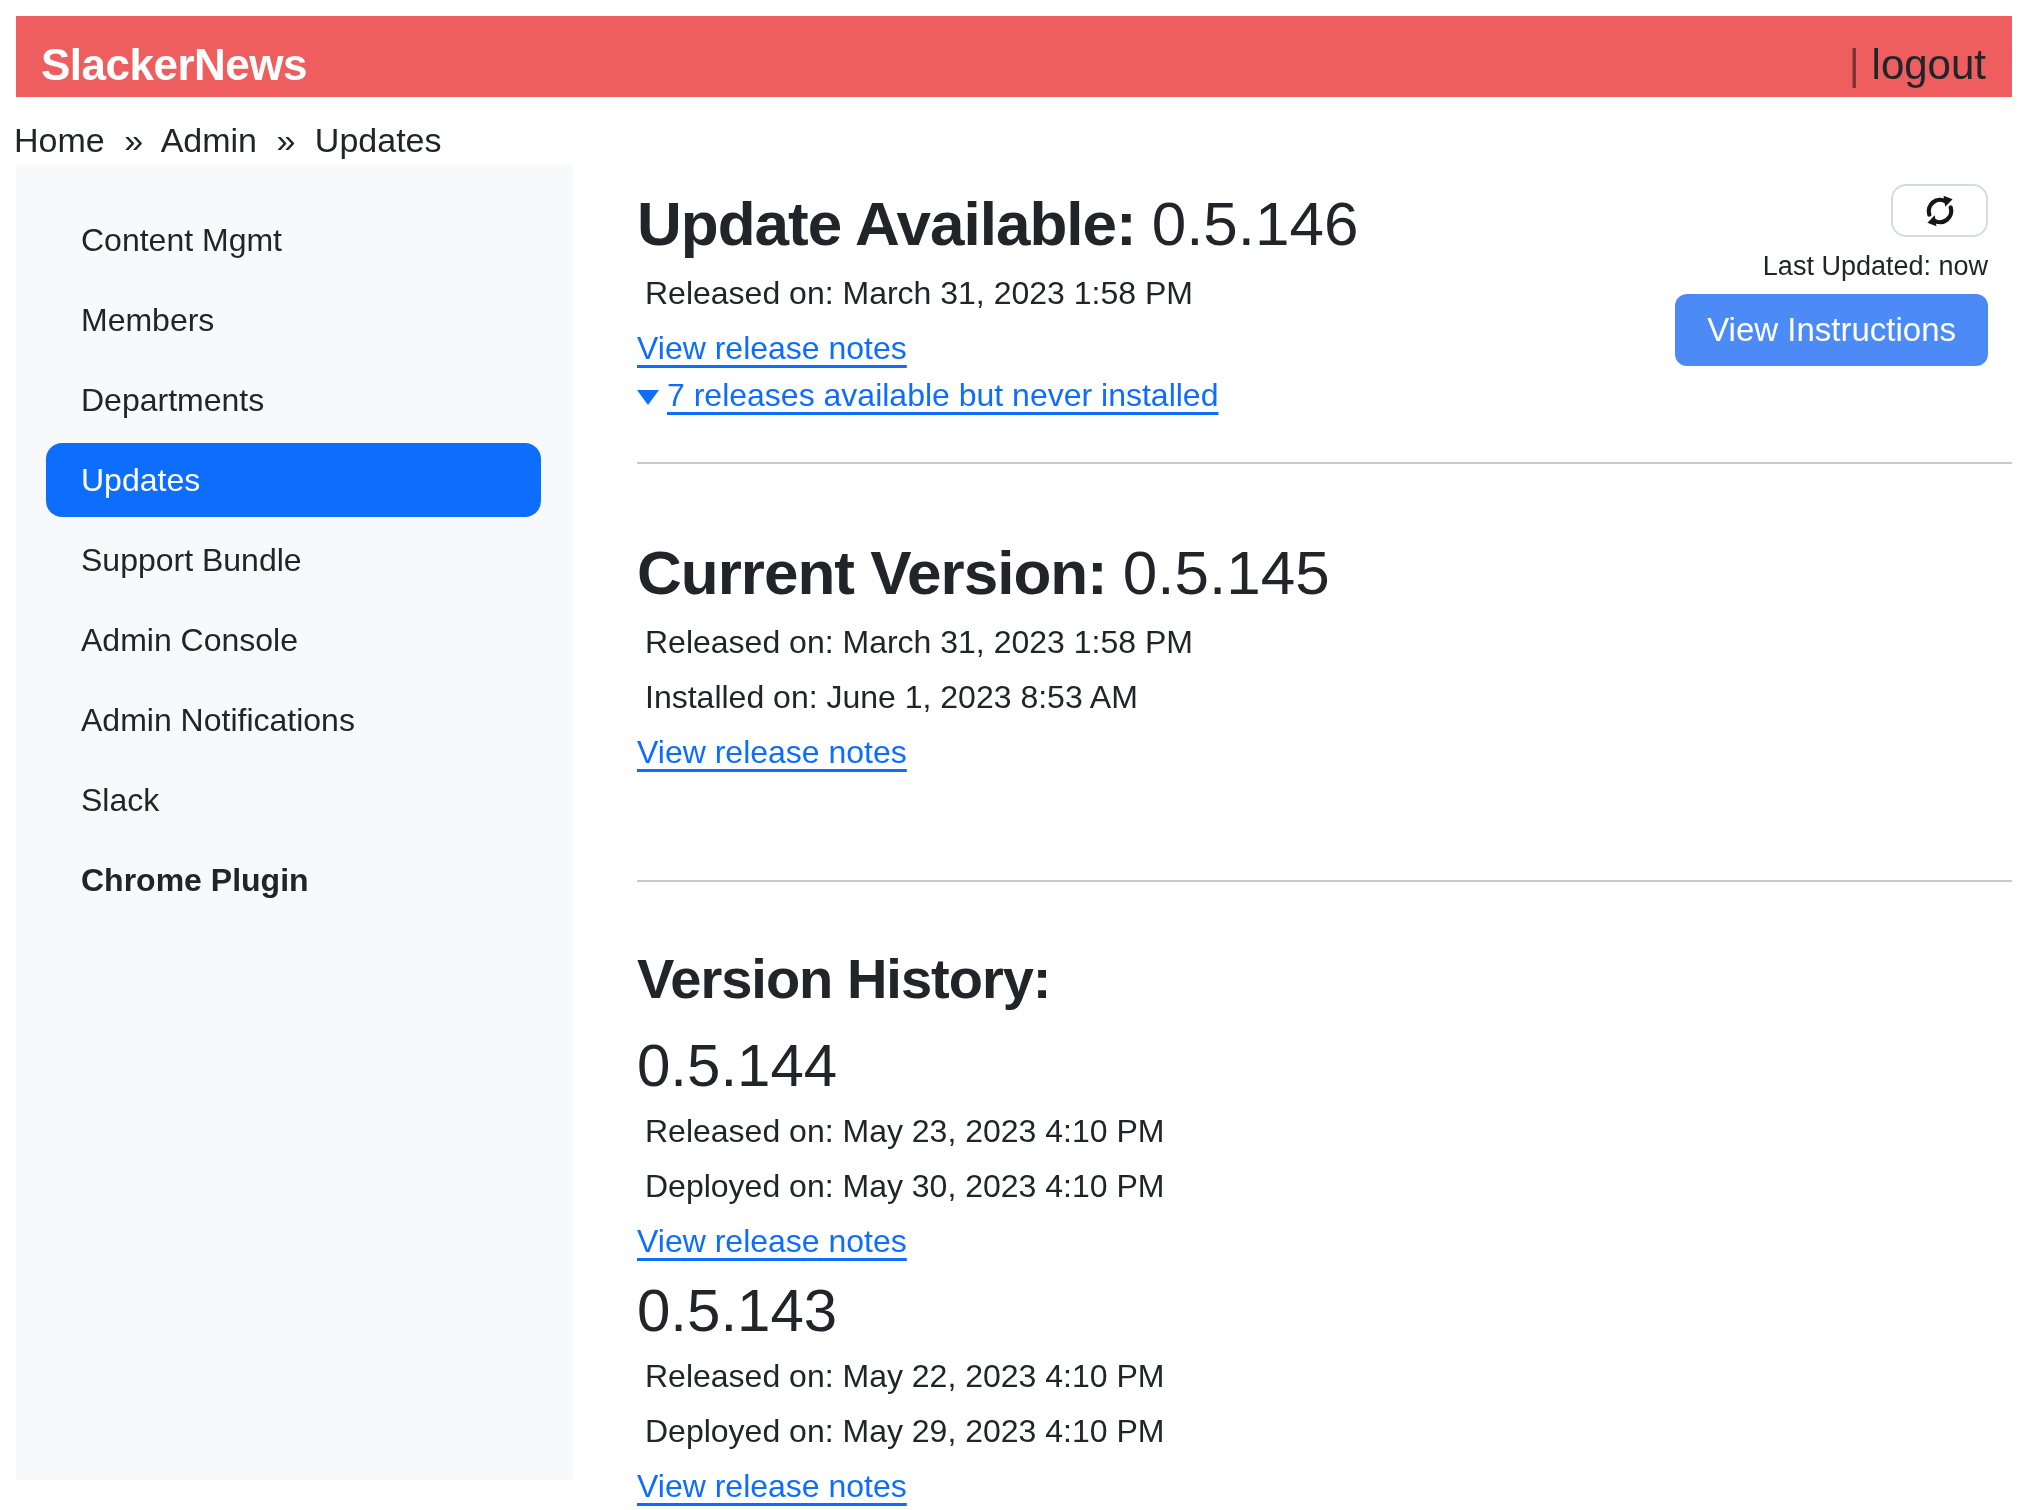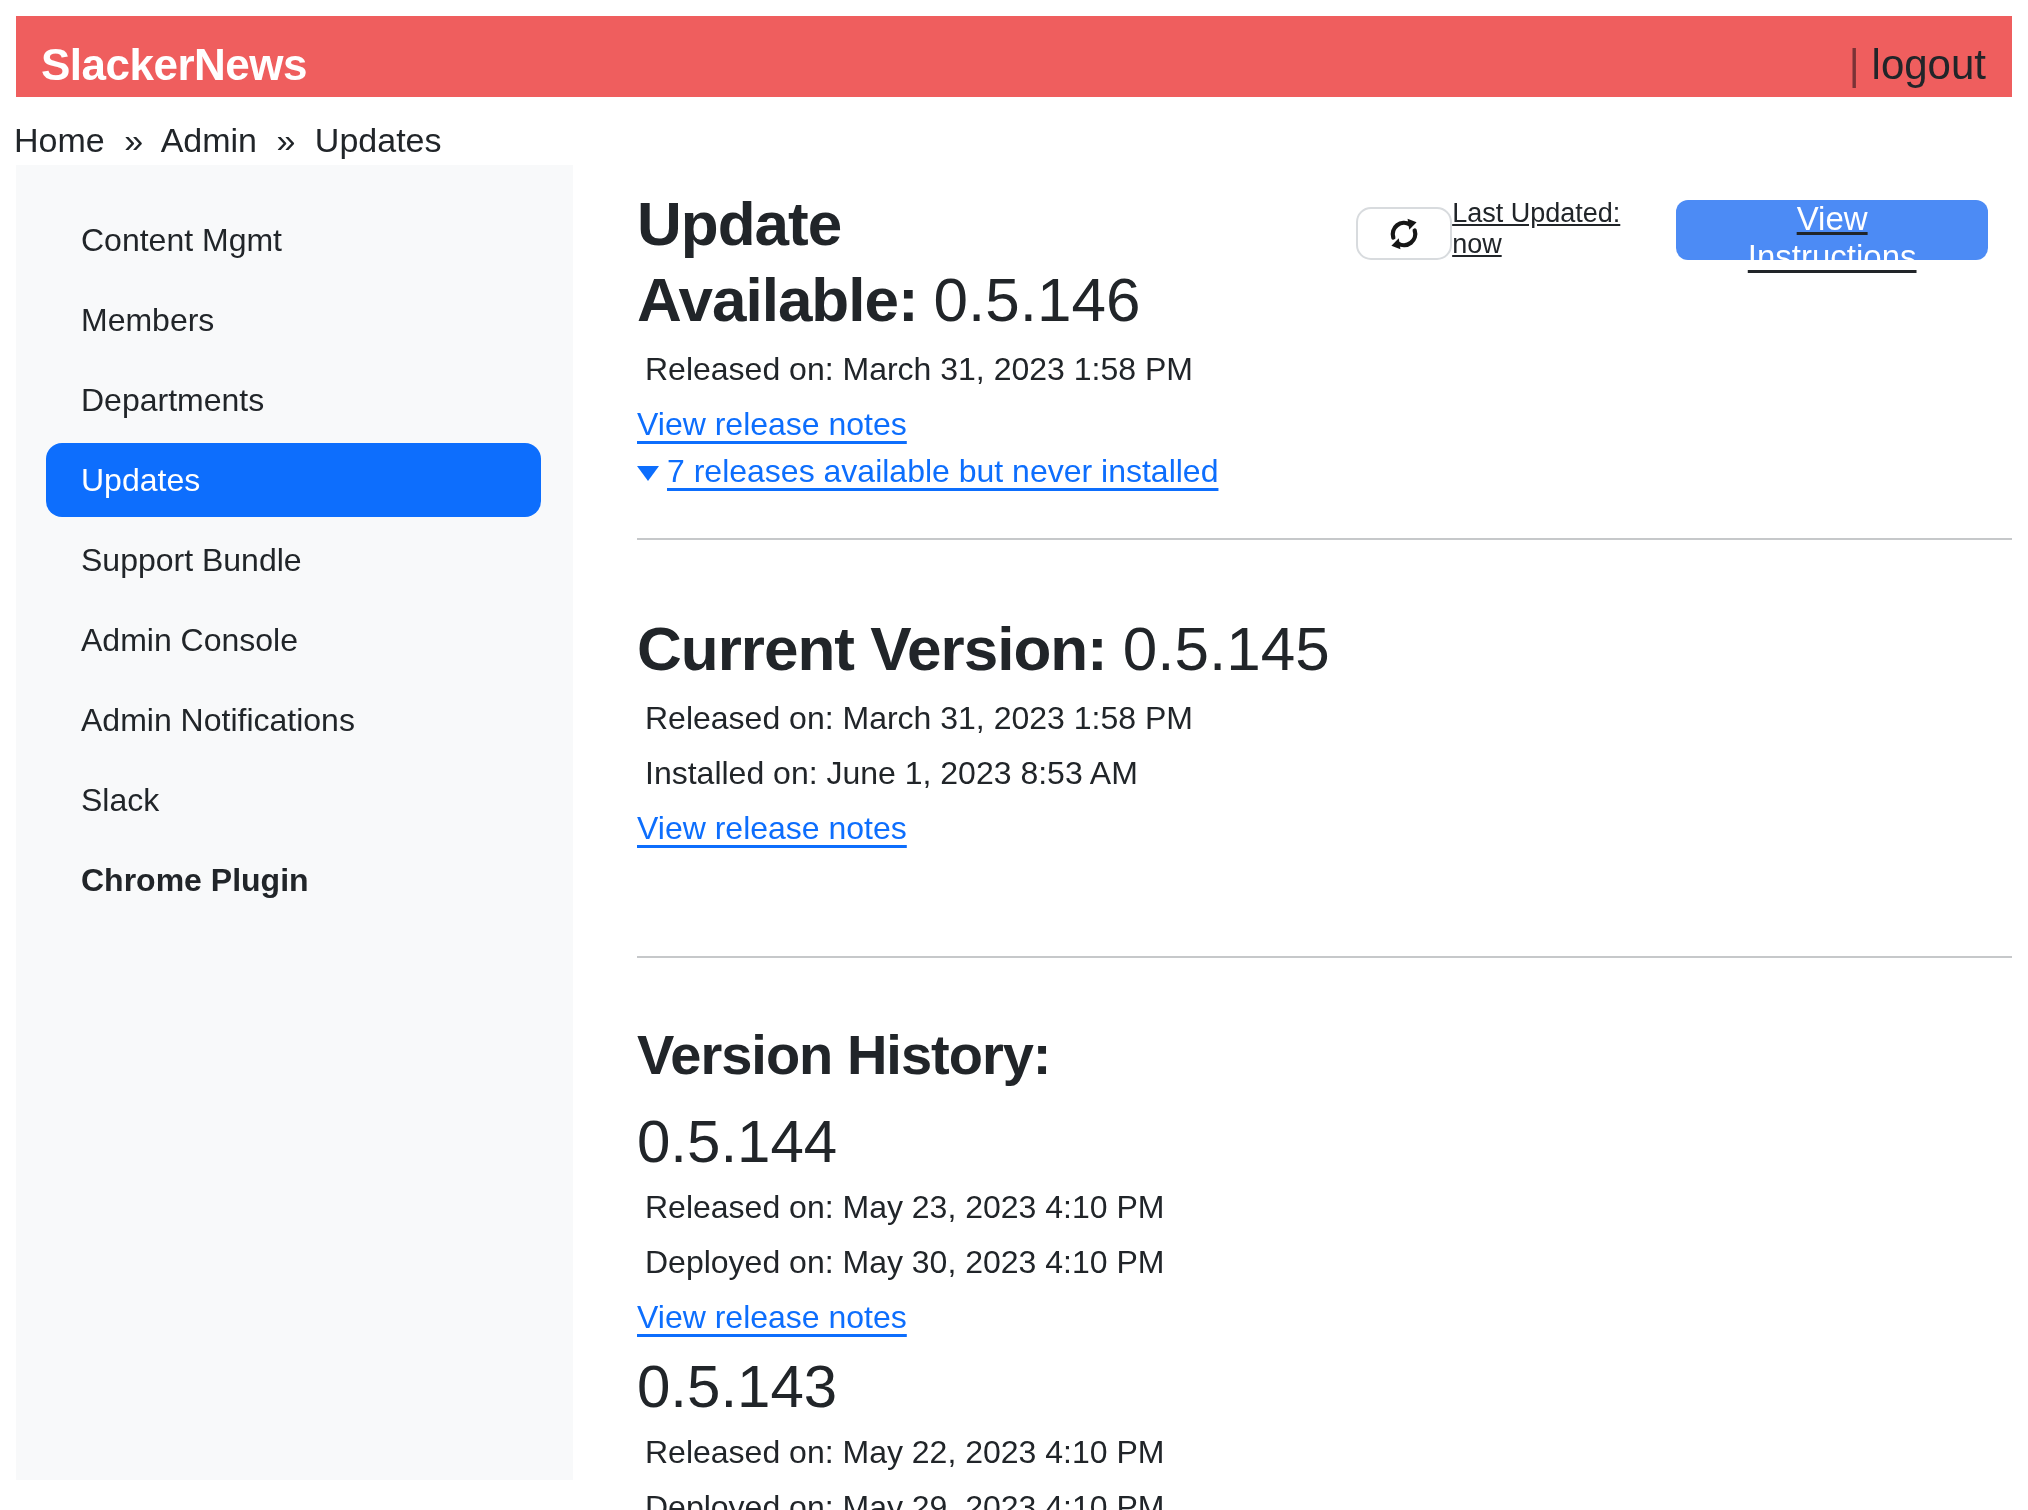--- a/index.html
+++ b/index.html
@@ -73,32 +73,31 @@
     border-top:15px solid var(--link_blue);
   }
   hr.div{border:none;border-top:2px solid var(--divider_gray);margin:0;}
   hr.div1{margin-top:43px;}
   hr.div2{margin-top:104px;}
   h2.s2{margin-top:71px;}
   .ver-num{font-size:60px;line-height:56px;font-weight:400;margin:24px 0 14px 0;color:var(--text_dark);}
   .ver-num.second{margin-top:18px;}
   
   .right-col{
-    display:flex;flex-direction:row;align-items:flex-end;
+    display:flex;flex-direction:column;align-items:flex-end;
     margin:19px 24px 0 0;
-    text-decoration:underline;
   }
   .refresh-btn{
     width:97px;height:53px;background:#ffffff;
     border:2px solid var(--button_border);border-radius:15px;
     display:flex;align-items:center;justify-content:center;cursor:pointer;padding:0;
   }
   .last-updated{font-size:27px;margin-top:14px;color:var(--text_dark);}
   .instructions-btn{
-    margin-top:12px;height:60px;padding:0 32px;
+    margin-top:12px;height:72px;padding:0 32px;
     background:var(--button_blue);color:#ffffff;border:none;border-radius:12px;
     font-size:33px;font-family:inherit;cursor:pointer;
   }
 </style>
 </head>
 <body>
 
 <div class="page">
 
   <header class="navbar">

